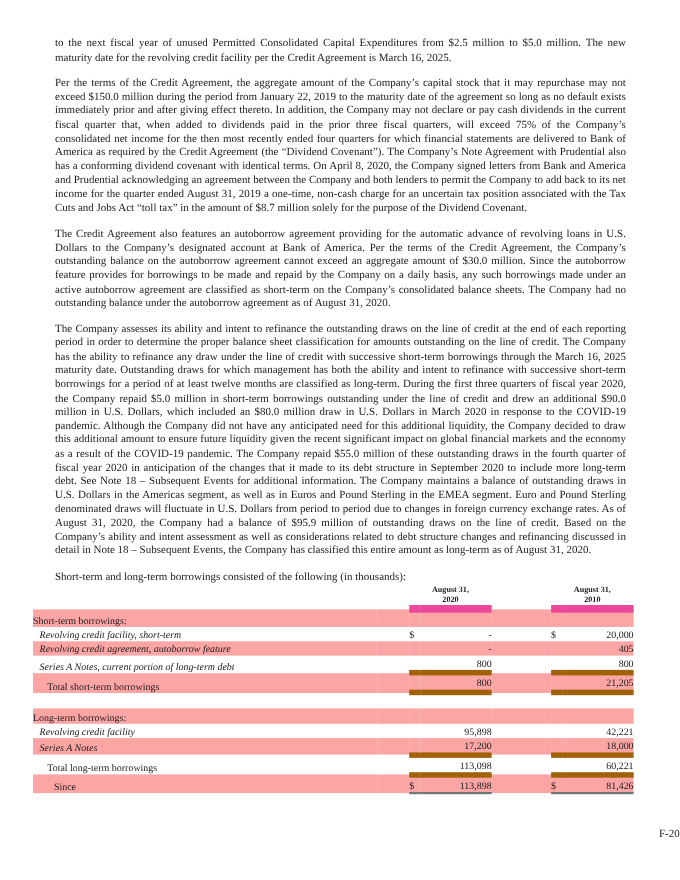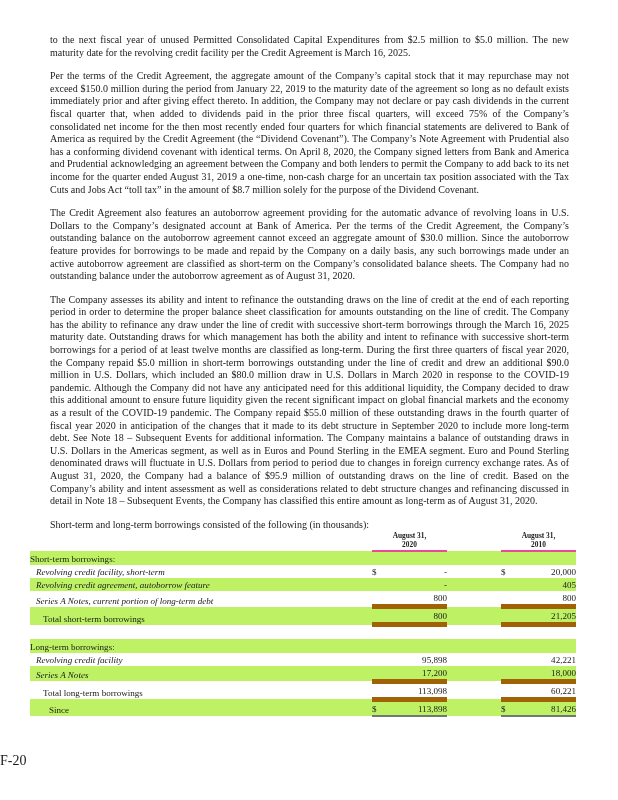--- a/index.html
+++ b/index.html
@@ -28,34 +28,34 @@
   table.borrow td { padding: 0; height: 13.1px; line-height: 12px; white-space: nowrap; vertical-align: bottom; }
   col.c-label { width: 313px; }
   col.c-sp1 { width: 29px; }
   col.c-cur1 { width: 10px; }
   col.c-val1 { width: 65px; }
   col.c-gap { width: 54px; }
   col.c-cur2 { width: 10px; }
   col.c-val2 { width: 65px; }
 
   tr.hdr td { height: 22px; font-weight: bold; font-size: 7.4px; line-height: 8.5px; text-align: center; vertical-align: bottom; padding-bottom: 1px; }
-  tr.hdr td.hd { border-bottom: 2px solid #ec4899; }
-  tr.shade td { background: #bef264; }
+  tr.hdr td.hd { border-bottom: 7px solid #ec4899; }
+  tr.shade td { background: #fca5a5; }
   tr.spacer td { height: 12px; background: transparent; }
   td.num { text-align: right; }
   td.cur { text-align: left; }
   td.ind1 { padding-left: 6px !important; font-style: italic; }
   td.ind2 { padding-left: 13px !important; }
   td.ind3 { padding-left: 19px !important; }
   .ul-bot { border-bottom: 5px solid #a16207; }
   .ul-dbl { border-bottom: 2.5px solid #6f7777; }
 
   .footer {
     position: absolute; left: 0; width: 618px; top: 753px;
-    text-align: left; font-size: 14px;
+    text-align: right; font-size: 10px;
   }
 </style>
 </head>
 <body>
 
 <div class="page">
   <p class="para first">to the next fiscal year of unused Permitted Consolidated Capital Expenditures from $2.5 million to $5.0 million. The new maturity date for the revolving credit facility per the Credit Agreement is March 16, 2025.</p>
   <p class="para">Per the terms of the Credit Agreement, the aggregate amount of the Company’s capital stock that it may repurchase may not exceed $150.0 million during the period from January 22, 2019 to the maturity date of the agreement so long as no default exists immediately prior and after giving effect thereto. In addition, the Company may not declare or pay cash dividends in the current fiscal quarter that, when added to dividends paid in the prior three fiscal quarters, will exceed 75% of the Company’s consolidated net income for the then most recently ended four quarters for which financial statements are delivered to Bank of America as required by the Credit Agreement (the “Dividend Covenant”). The Company’s Note Agreement with Prudential also has a conforming dividend covenant with identical terms. On April 8, 2020, the Company signed letters from Bank and America and Prudential acknowledging an agreement between the Company and both lenders to permit the Company to add back to its net income for the quarter ended August 31, 2019 a one-time, non-cash charge for an uncertain tax position associated with the Tax Cuts and Jobs Act “toll tax” in the amount of $8.7 million solely for the purpose of the Dividend Covenant.</p>
   <p class="para">The Credit Agreement also features an autoborrow agreement providing for the automatic advance of revolving loans in U.S. Dollars to the Company’s designated account at Bank of America. Per the terms of the Credit Agreement, the Company’s outstanding balance on the autoborrow agreement cannot exceed an aggregate amount of $30.0 million. Since the autoborrow feature provides for borrowings to be made and repaid by the Company on a daily basis, any such borrowings made under an active autoborrow agreement are classified as short-term on the Company’s consolidated balance sheets. The Company had no outstanding balance under the autoborrow agreement as of August 31, 2020.</p>
   <p class="para">The Company assesses its ability and intent to refinance the outstanding draws on the line of credit at the end of each reporting period in order to determine the proper balance sheet classification for amounts outstanding on the line of credit. The Company has the ability to refinance any draw under the line of credit with successive short-term borrowings through the March 16, 2025 maturity date. Outstanding draws for which management has both the ability and intent to refinance with successive short-term borrowings for a period of at least twelve months are classified as long-term. During the first three quarters of fiscal year 2020, the Company repaid $5.0 million in short-term borrowings outstanding under the line of credit and drew an additional $90.0 million in U.S. Dollars, which included an $80.0 million draw in U.S. Dollars in March 2020 in response to the COVID-19 pandemic. Although the Company did not have any anticipated need for this additional liquidity, the Company decided to draw this additional amount to ensure future liquidity given the recent significant impact on global financial markets and the economy as a result of the COVID-19 pandemic. The Company repaid $55.0 million of these outstanding draws in the fourth quarter of fiscal year 2020 in anticipation of the changes that it made to its debt structure in September 2020 to include more long-term debt. See Note 18 – Subsequent Events for additional information. The Company maintains a balance of outstanding draws in U.S. Dollars in the Americas segment, as well as in Euros and Pound Sterling in the EMEA segment. Euro and Pound Sterling denominated draws will fluctuate in U.S. Dollars from period to period due to changes in foreign currency exchange rates. As of August 31, 2020, the Company had a balance of $95.9 million of outstanding draws on the line of credit. Based on the Company’s ability and intent assessment as well as considerations related to debt structure changes and refinancing discussed in detail in Note 18 – Subsequent Events, the Company has classified this entire amount as long-term as of August 31, 2020.</p>

